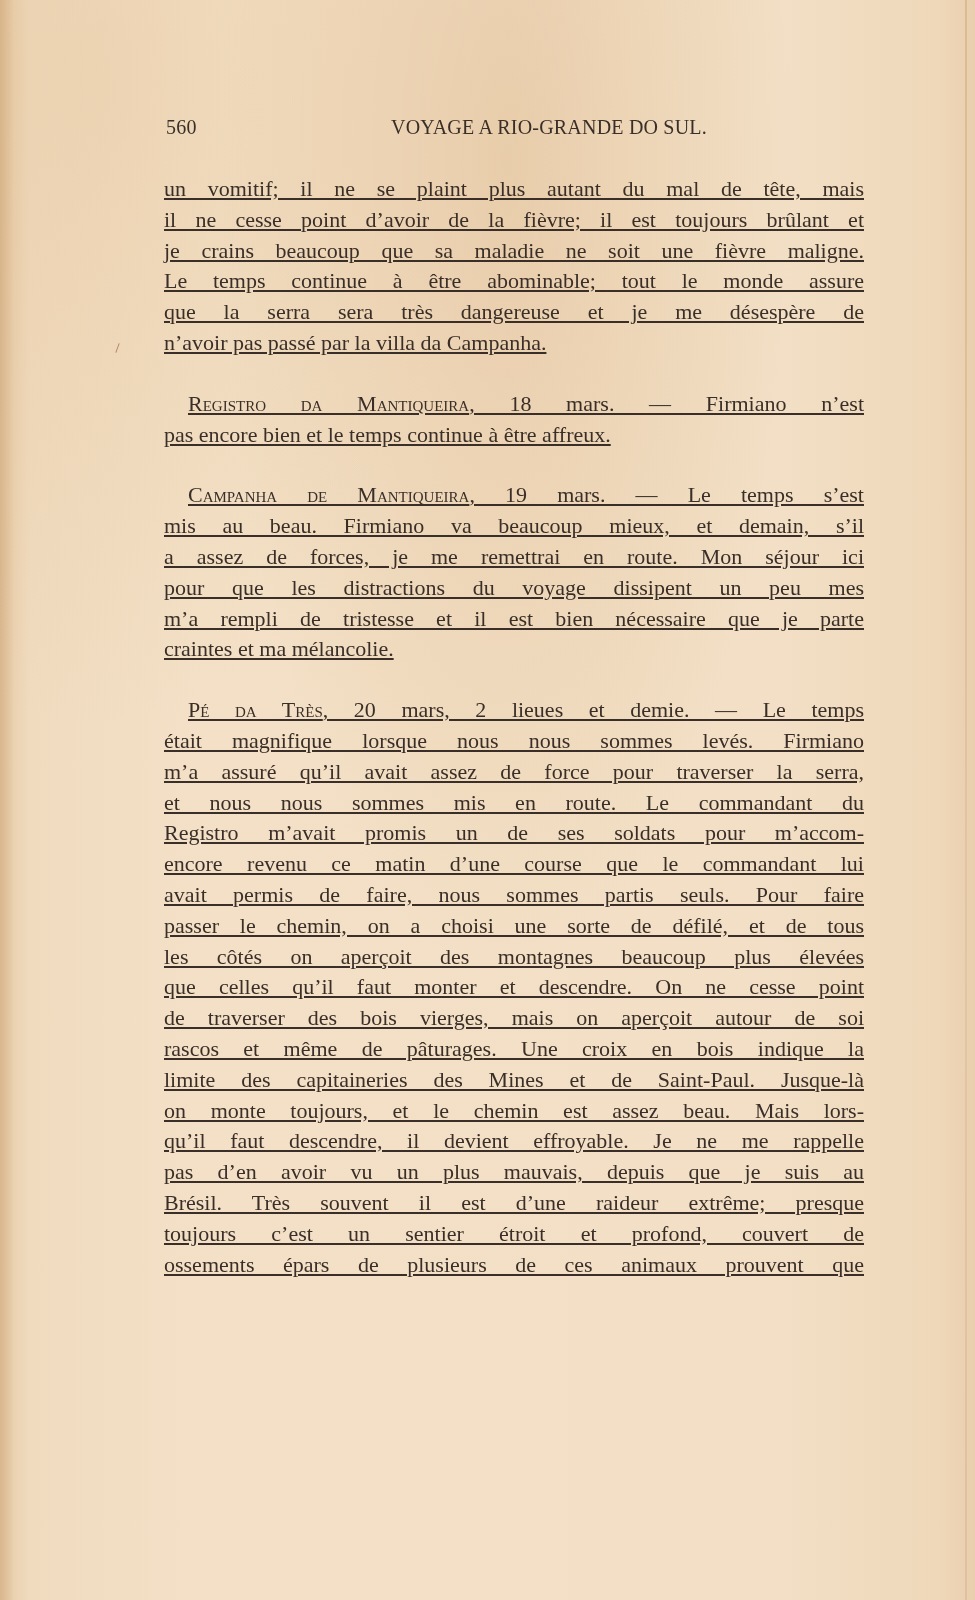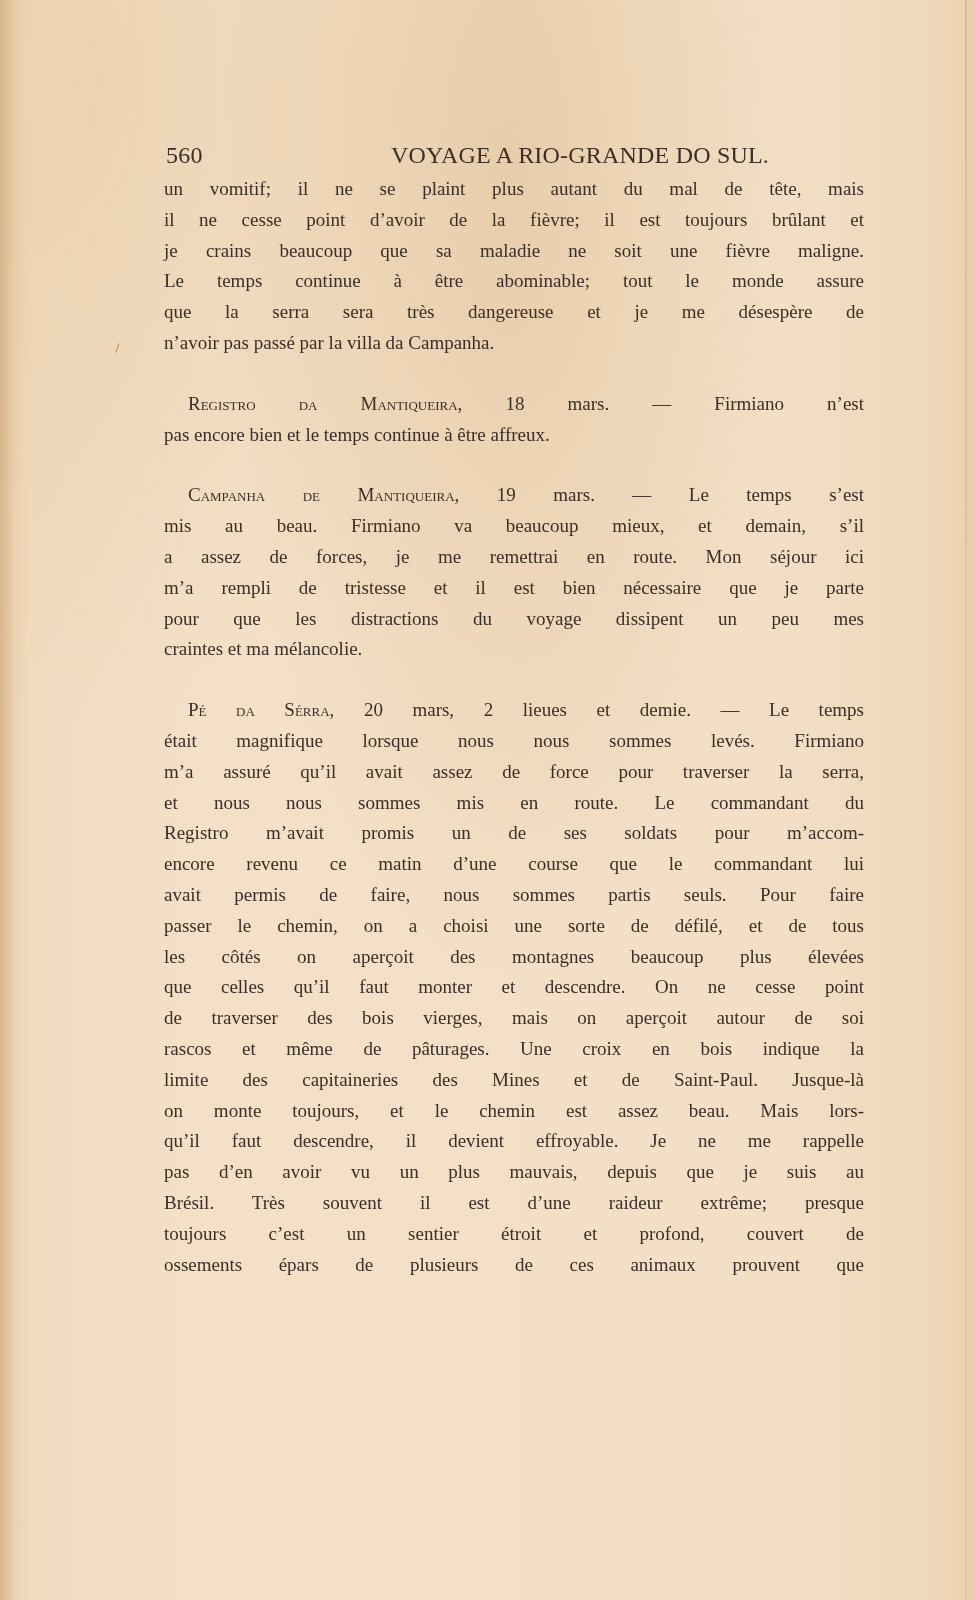--- a/index.html
+++ b/index.html
@@ -33,42 +33,43 @@
       opacity: 0.8;
     }
     .left-edge {
       position: absolute;
       left: 0; top: 0;
       width: 14px; height: 1600px;
       background: linear-gradient(to right, rgba(200,160,115,0.45), rgba(200,160,115,0));
     }
     .header {
       position: absolute;
-      top: 142px;
+      top: 116px;
       left: 166px;
       width: 696px;
       height: 30px;
-      font-size: 24px;
+      font-size: 20px;
       letter-spacing: 0.2px;
     }
     .page-number {
       position: absolute;
       left: 0; top: 0;
     }
     .running-title {
       position: absolute;
       left: 185px; top: 0; margin-left: 40px;
     }
     .body-text {
       position: absolute;
       left: 164px;
       top: 174px;
       width: 700px;
-      font-size: 19px;
+      font-size: 22px;
       line-height: 30.8px;
+      text-decoration: underline;
     }
     .line {
       display: block;
       white-space: nowrap;
       text-align: justify;
       text-align-last: justify;
       height: 30.8px;
     }
     .line.last {
       text-align-last: left;
@@ -117,28 +118,28 @@
     <div>
       <span class="line" style="padding-left:24px;"><span class="sc">Registro da Mantiqueira</span><span>, 18 mars. — Firmiano n’est</span></span>
       <span class="line last">pas encore bien et le temps continue à être affreux.</span>
     </div>
     <div class="para-gap"></div>
 
     <div>
       <span class="line" style="padding-left:24px;"><span class="sc">Campanha de Mantiqueira</span><span>, 19 mars. — Le temps s’est</span></span>
       <span class="line">mis au beau. Firmiano va beaucoup mieux, et demain, s’il</span>
       <span class="line">a assez de forces, je me remettrai en route. Mon séjour ici</span>
+      <span class="line">pour que les distractions du voyage dissipent un peu mes</span>
       <span class="line">m’a rempli de tristesse et il est bien nécessaire que je parte</span>
-      <span class="line">pour que les distractions du voyage dissipent un peu mes</span>
       <span class="line last">craintes et ma mélancolie.</span>
     </div>
     <div class="para-gap"></div>
 
     <div>
-      <span class="line" style="padding-left:24px;"><span class="sc">Pé da Sérra</span><span>, 20 mars, 2 lieues et demie. — Le temps</span></span>
+      <span class="line" style="padding-left:24px;"><span class="sc">Pé da Très</span><span>, 20 mars, 2 lieues et demie. — Le temps</span></span>
       <span class="line">était magnifique lorsque nous nous sommes levés. Firmiano</span>
       <span class="line">m’a assuré qu’il avait assez de force pour traverser la serra,</span>
       <span class="line">et nous nous sommes mis en route. Le commandant du</span>
       <span class="line">Registro m’avait promis un de ses soldats pour m’accom-</span>
       <span class="line">encore revenu ce matin d’une course que le commandant lui</span>
       <span class="line">avait permis de faire, nous sommes partis seuls. Pour faire</span>
       <span class="line">passer le chemin, on a choisi une sorte de défilé, et de tous</span>
       <span class="line">les côtés on aperçoit des montagnes beaucoup plus élevées</span>
       <span class="line">que celles qu’il faut monter et descendre. On ne cesse point</span>
       <span class="line">de traverser des bois vierges, mais on aperçoit autour de soi</span>

